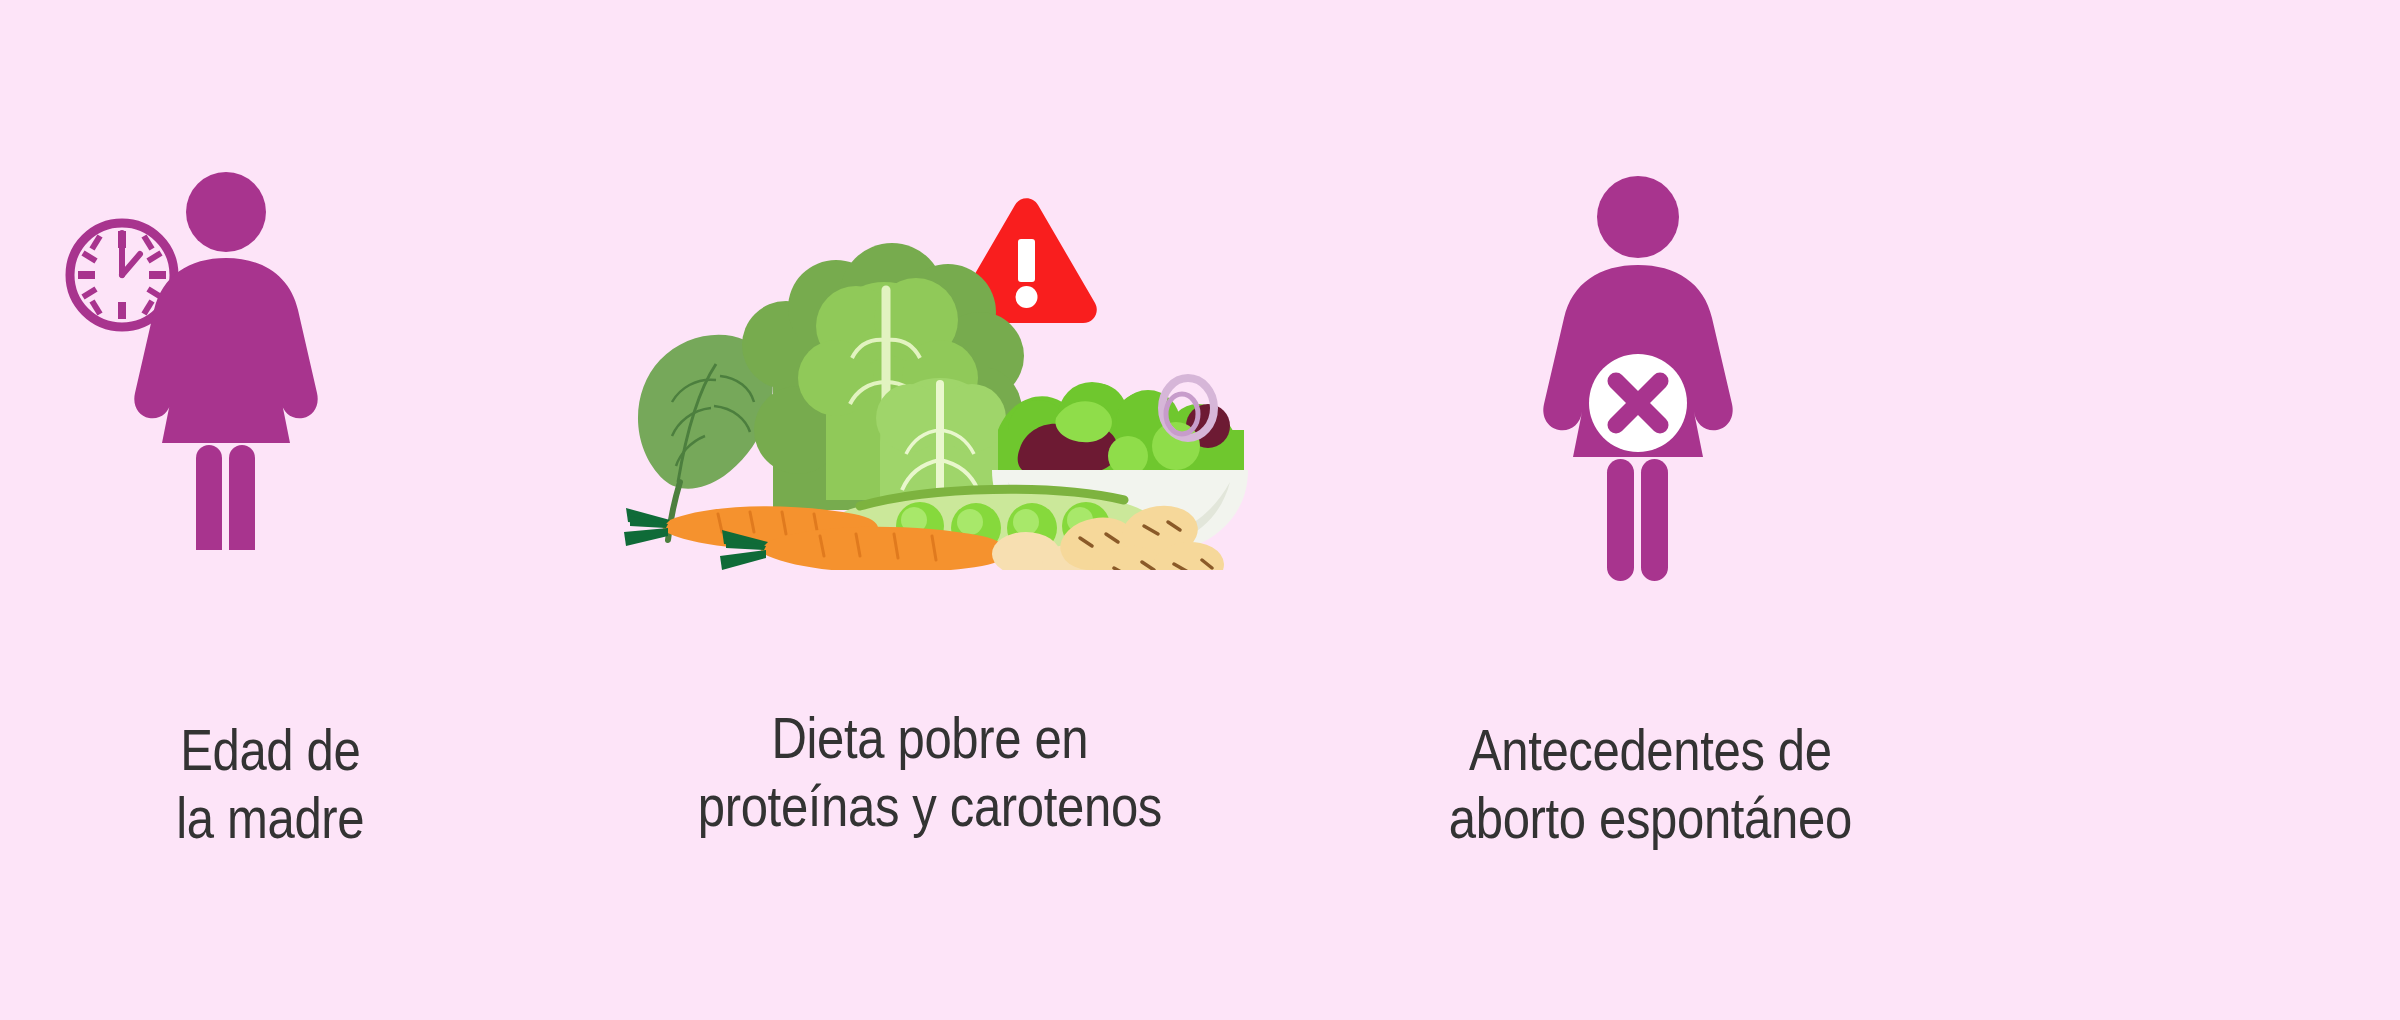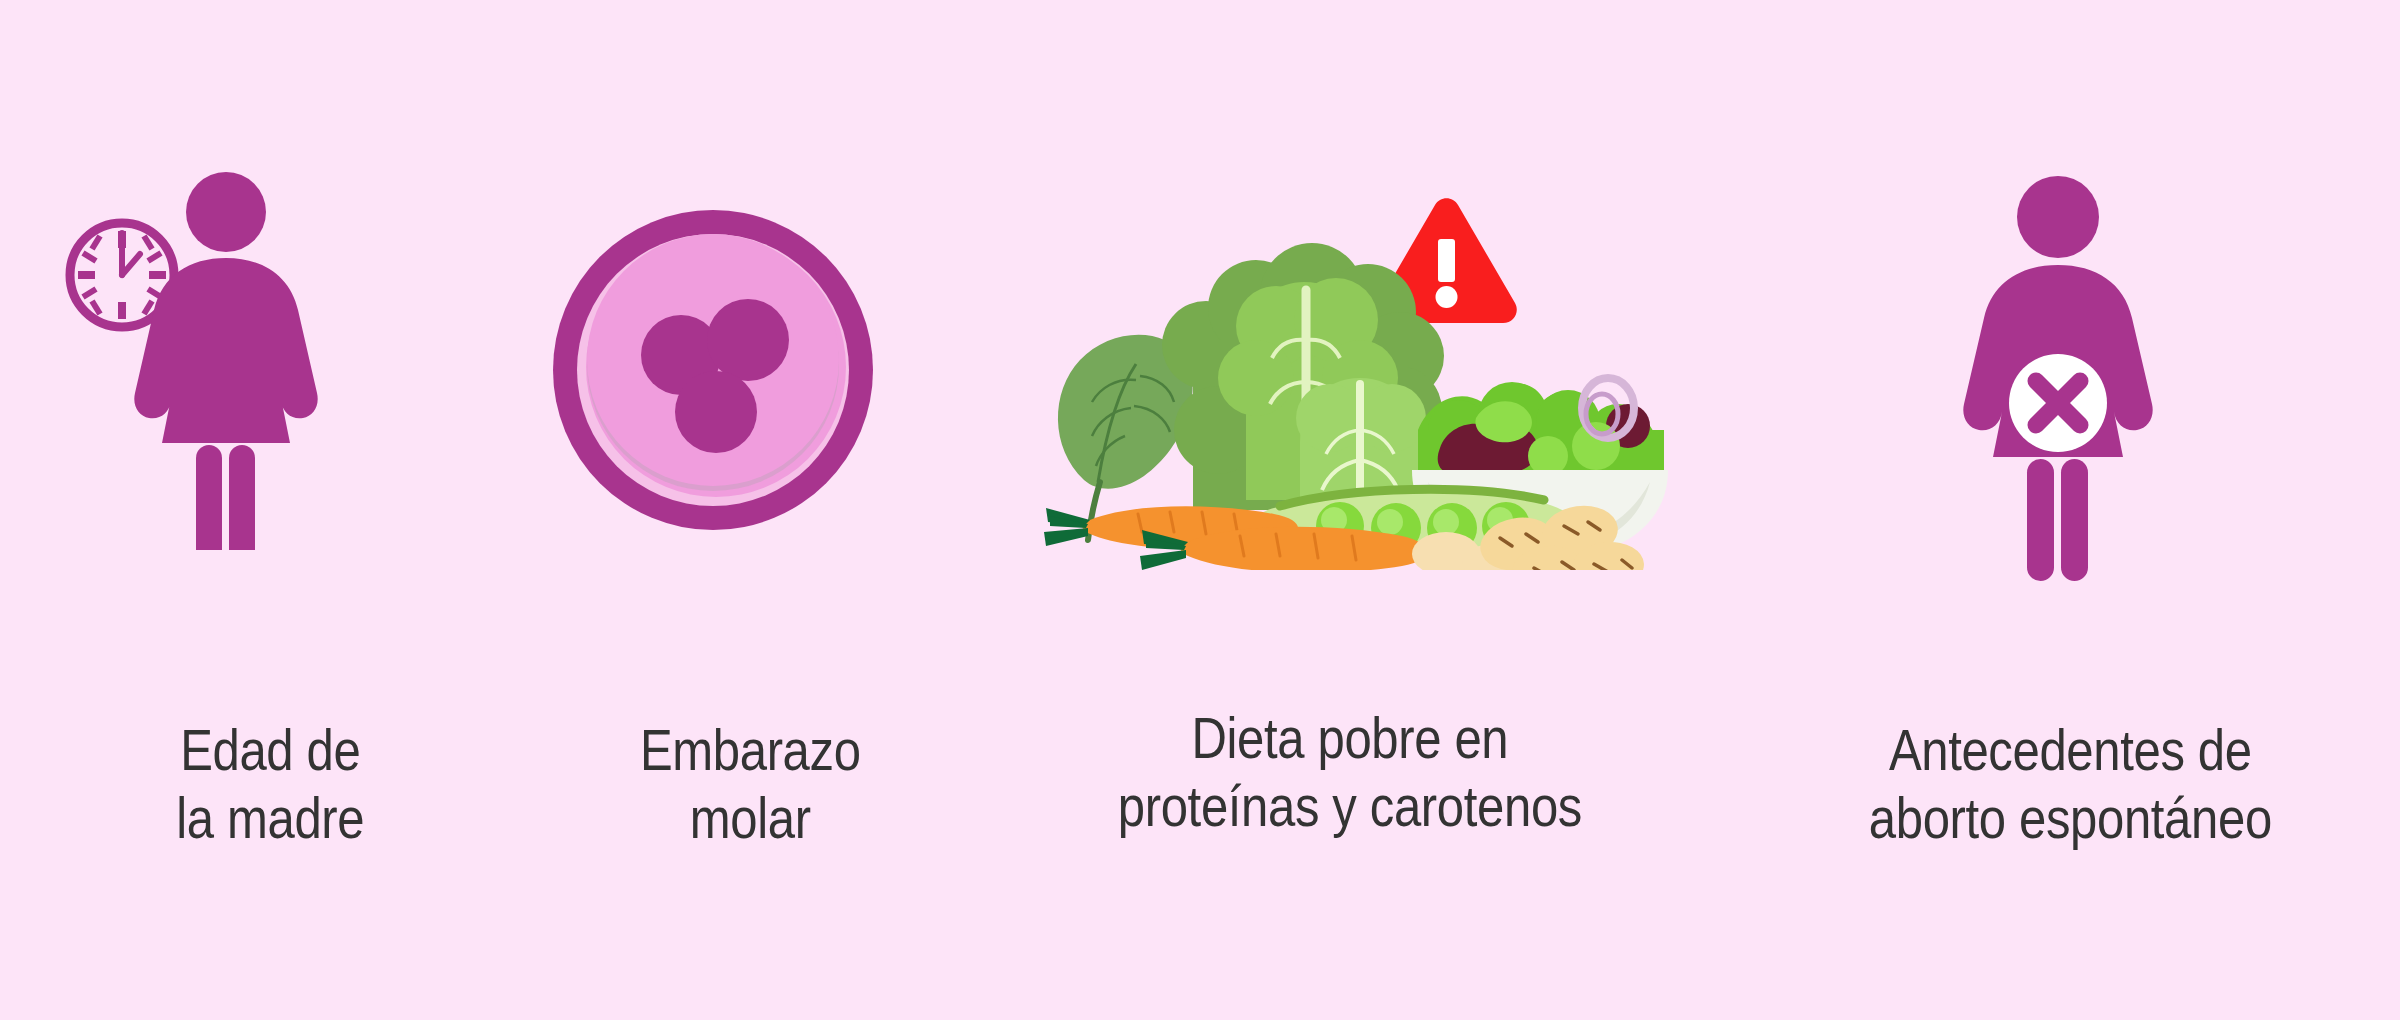--- a/index.html
+++ b/index.html
@@ -135,38 +135,20 @@
                      C 132 126 159 108 196 108 Z"></path>
             <rect x="166" y="295" width="26" height="118" rx="13"></rect>
             <rect x="199" y="295" width="26" height="118" rx="13"></rect>
           </g>
         </svg>
       </div>
       <div class="caption cap-1">Edad de
 la madre</div>
     </div>
 
-    <div class="risk-item item-2">
-      <div class="icon-stage">
-        <svg id="icon-molar" width="330" height="340" viewBox="0 0 330 340">
-          <circle cx="165" cy="170" r="160" fill="#a8348e"></circle>
-          <circle cx="165" cy="170" r="136" fill="#f6c1e8"></circle>
-          <circle cx="168" cy="167" r="130" fill="#f09ddd"></circle>
-          <circle cx="165" cy="165" r="126" fill="#c9a0c0" opacity="0.55"></circle>
-          <circle cx="165" cy="160" r="126" fill="#f09ddd"></circle>
-          <g fill="#a8348e">
-            <circle cx="133" cy="155" r="40"></circle>
-            <circle cx="200" cy="140" r="41"></circle>
-            <circle cx="168" cy="212" r="41"></circle>
-          </g>
-        </svg>
-      </div>
-      <div class="caption cap-2">Embarazo
-molar</div>
-    </div>
 
     <div class="risk-item item-4">
       <div class="icon-stage">
         <svg id="icon-diet" width="740" height="440" viewBox="0 0 740 440">
 
           <g>
             <path d="M447 75
                      C 452 66 465 66 470 75
                      L 527 173
                      C 532 182 526 193 515 193

